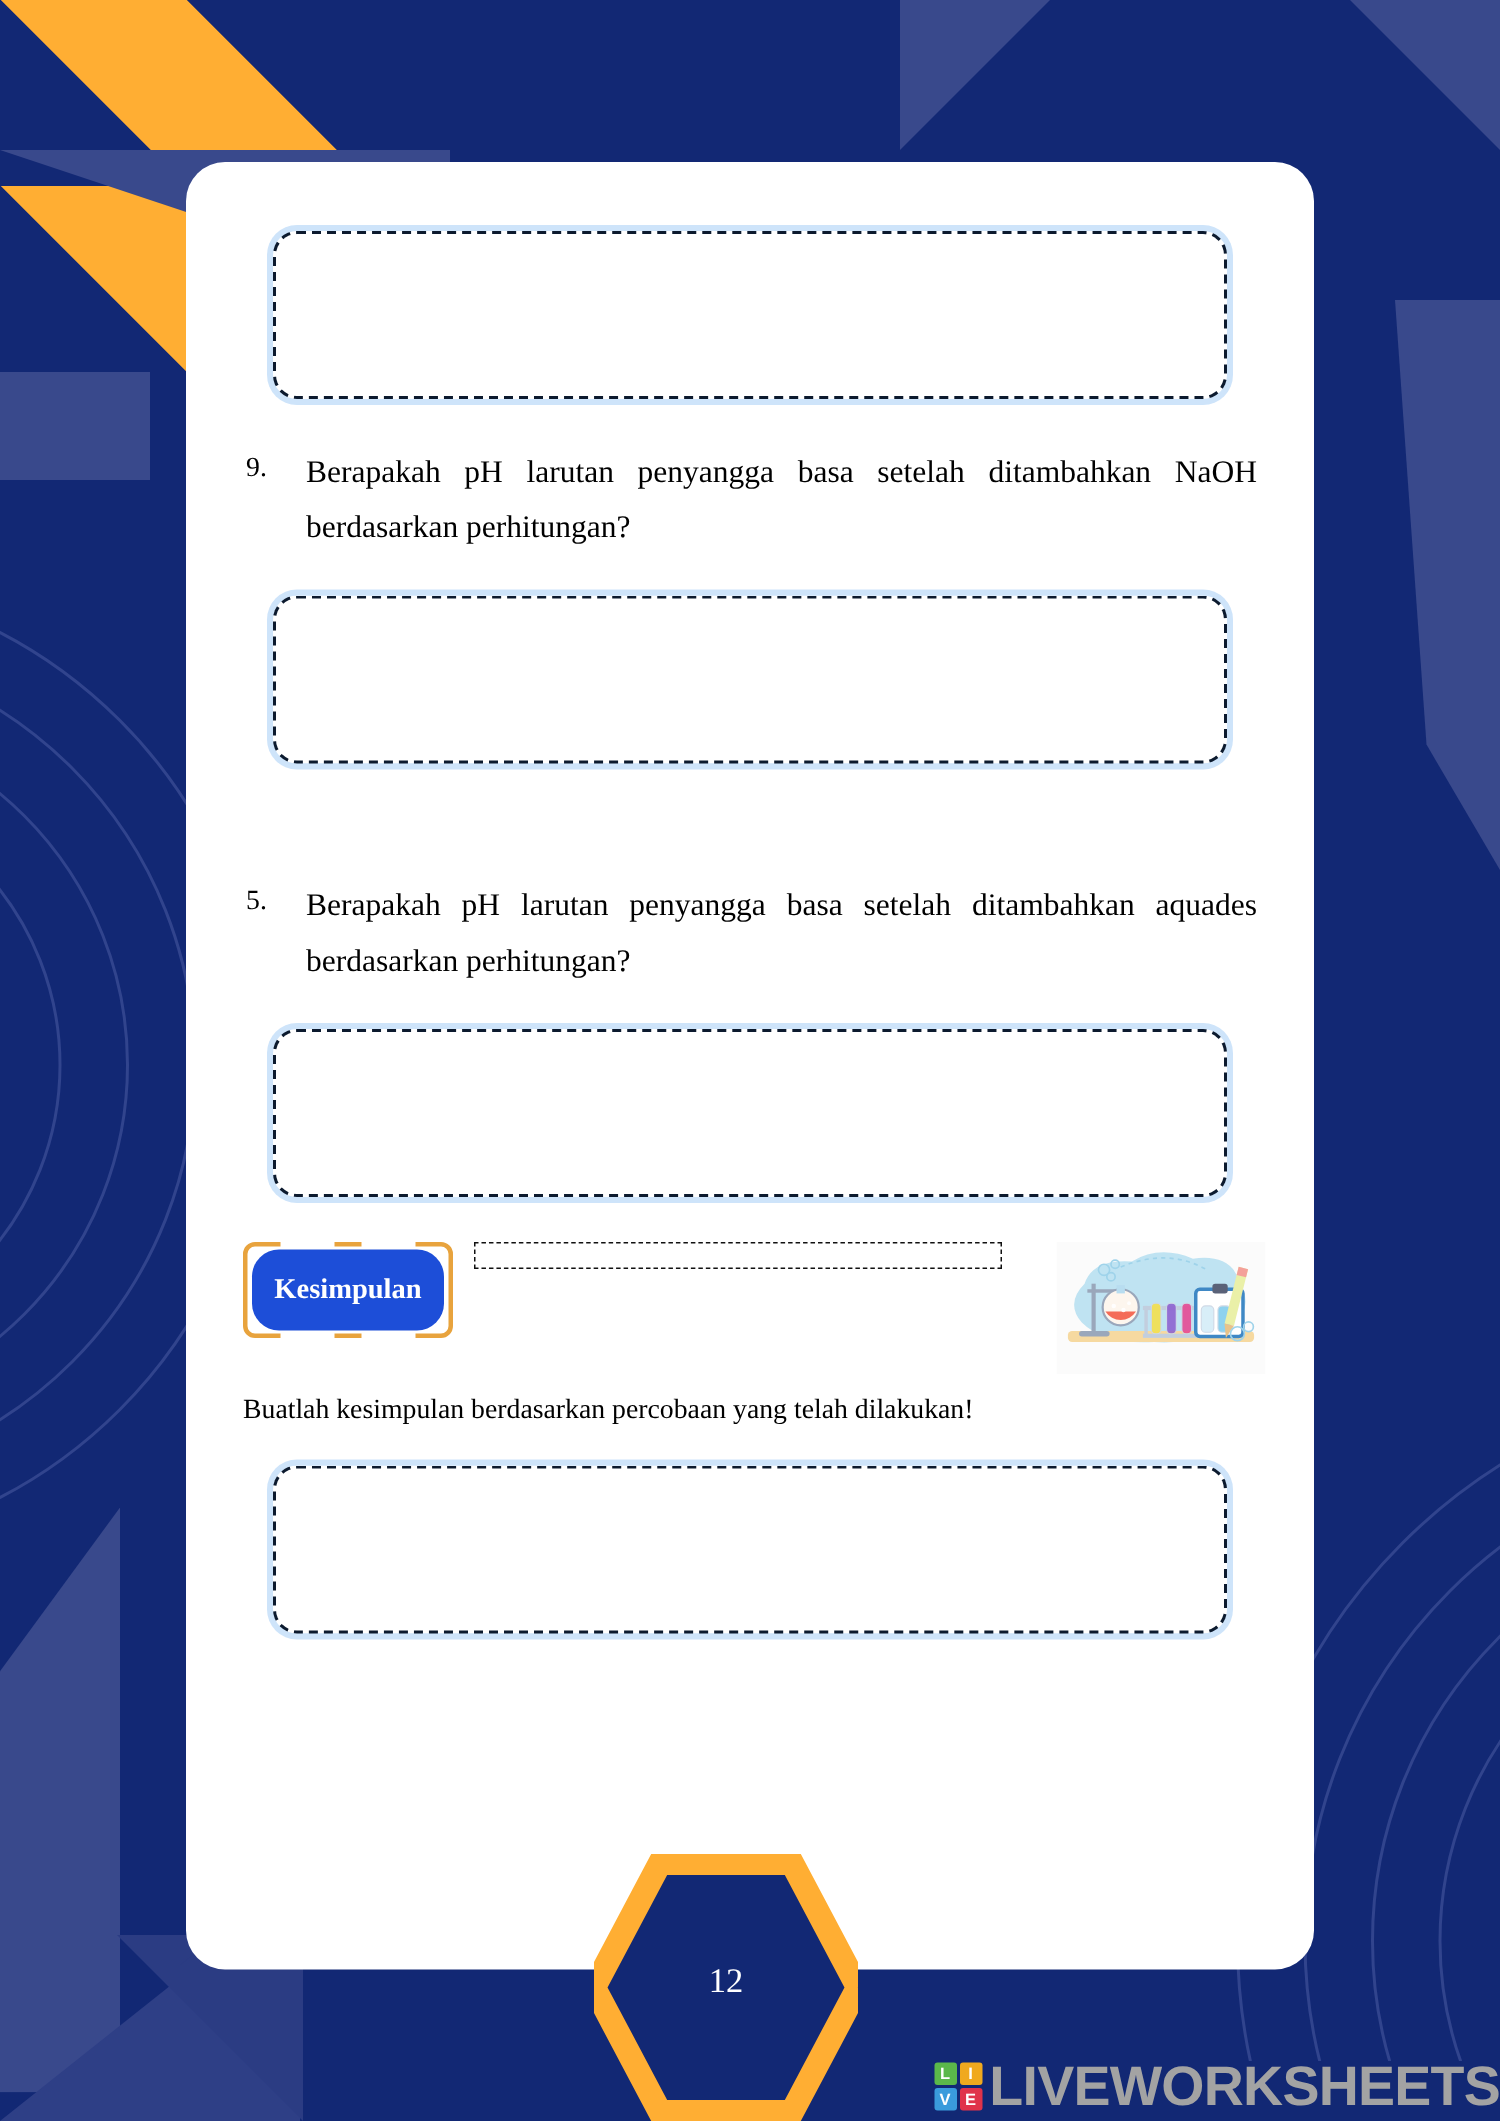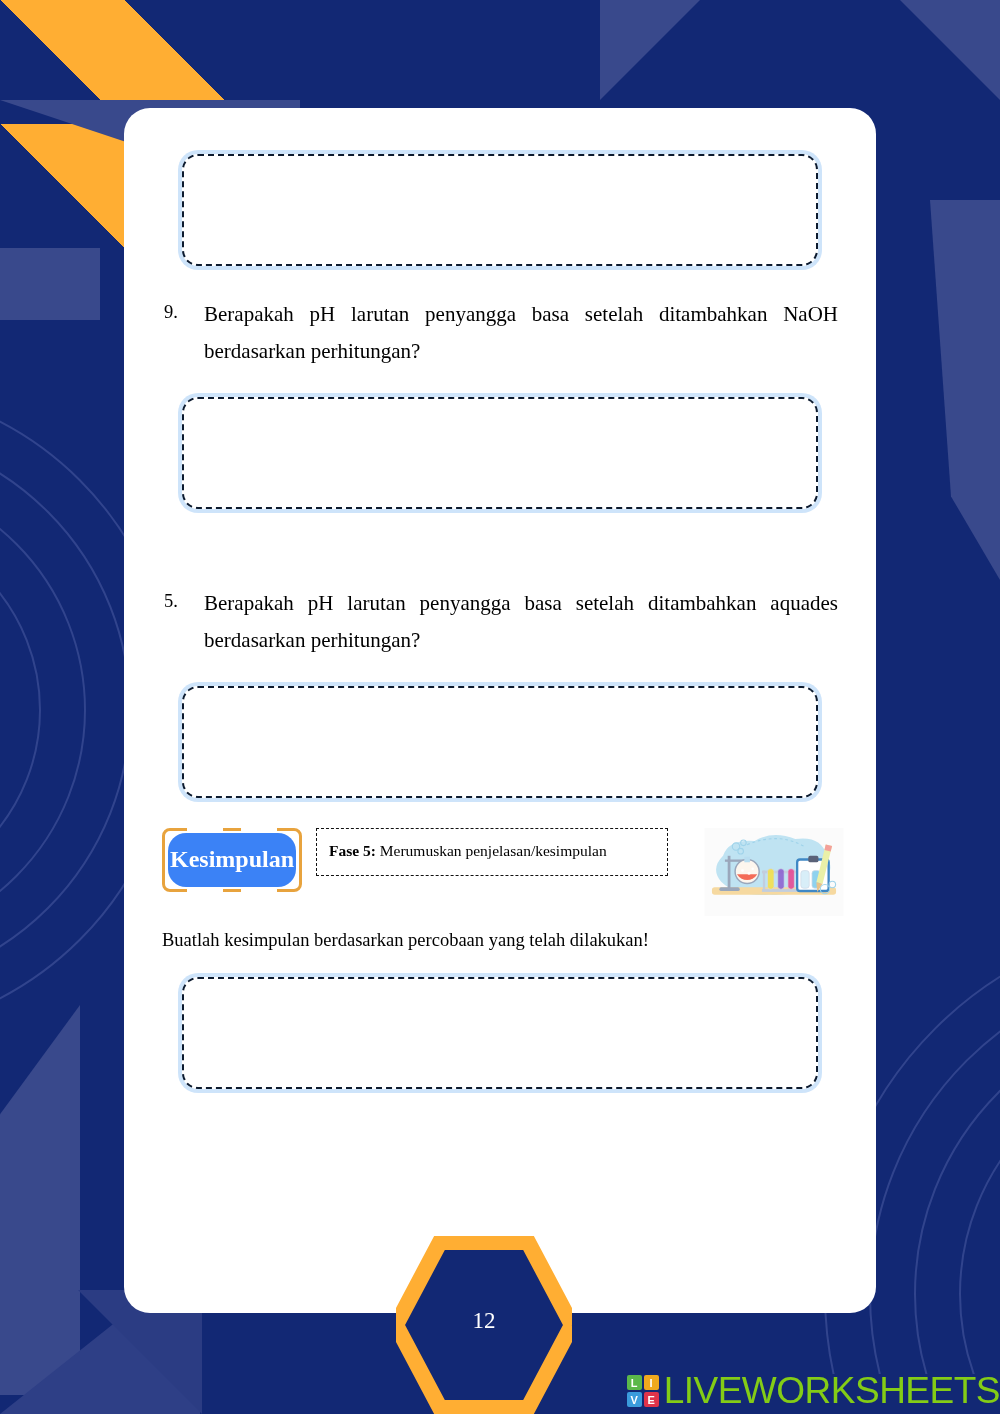--- a/index.html
+++ b/index.html
@@ -203,27 +203,27 @@
     top: -3px; bottom: -3px;
     width: 36px;
     background: #ffffff;
   }
   .badge-frame::before { left: 22px; }
   .badge-frame::after  { right: 22px; }
   .badge-pill {
     position: absolute;
     left: 6px; top: 5px;
     right: 6px; bottom: 5px;
-    background: #3b82f6;
+    background: #1d4ed8;
     border-radius: 18px;
     display: flex;
     align-items: center;
     justify-content: center;
     color: #ffffff;
-    font-size: 24px;
+    font-size: 19px;
     font-weight: bold;
     z-index: 2;
   }
 
   .fase-box {
     flex: 0 0 352px;
     border: 1.6px dashed #111;
     padding: 7px 12px 9px 12px;
     margin-left: 6px;
   }
@@ -291,23 +291,23 @@
     color: #ffffff;
     border-radius: 2px;
   }
   .lw-l { background: #5BB84A; }
   .lw-i { background: #F0A91E; }
   .lw-v { background: #3A9BDC; }
   .lw-e { background: #E0334A; }
   .lw-word {
     font-family: "Liberation Sans", sans-serif;
     font-size: 37px;
-    font-weight: normal;
+    font-weight: bold;
     letter-spacing: -0.5px;
-    color: #84cc16;
+    color: #a3a3a3;
   }
 </style>
 </head>
 <body>
 
 <div class="bg-layer">
 
   <div class="pinwheel">
     <div class="pw-cell pw-a"></div>
     <div class="pw-cell pw-b"></div>
@@ -368,24 +368,20 @@
     <div class="answer-box"></div>
 
     <div class="kesimpulan-row">
 
       <div class="badge-wrap">
         <div class="badge-frame"></div>
         <div class="badge-pill">Kesimpulan</div>
       </div>
 
       <div class="fase-box">
-        <div class="fase-line">
-          <b>Fase 5:</b>
-          <span>Merumuskan penjelasan/kesimpulan</span>
-        </div>
       </div>
 
       <svg class="illo" viewBox="0 0 150 95">
         <rect x="0" y="0" width="150" height="95" fill="#fbfbfb"></rect>
         <path d="M18 58 Q6 44 20 30 Q26 12 54 14 Q74 2 98 12 Q126 8 132 30 Q142 48 126 60 Q100 74 70 72 Q34 74 18 58 Z" fill="#bfe3f2"></path>
         <rect x="8" y="64" width="134" height="8" rx="3" fill="#f6d9a0"></rect>
 
         <rect x="25" y="30" width="3" height="36" fill="#9aa7bb"></rect>
         <rect x="16" y="64" width="22" height="4" rx="2" fill="#9aa7bb"></rect>
         <rect x="22" y="34" width="22" height="2.5" fill="#9aa7bb"></rect>

